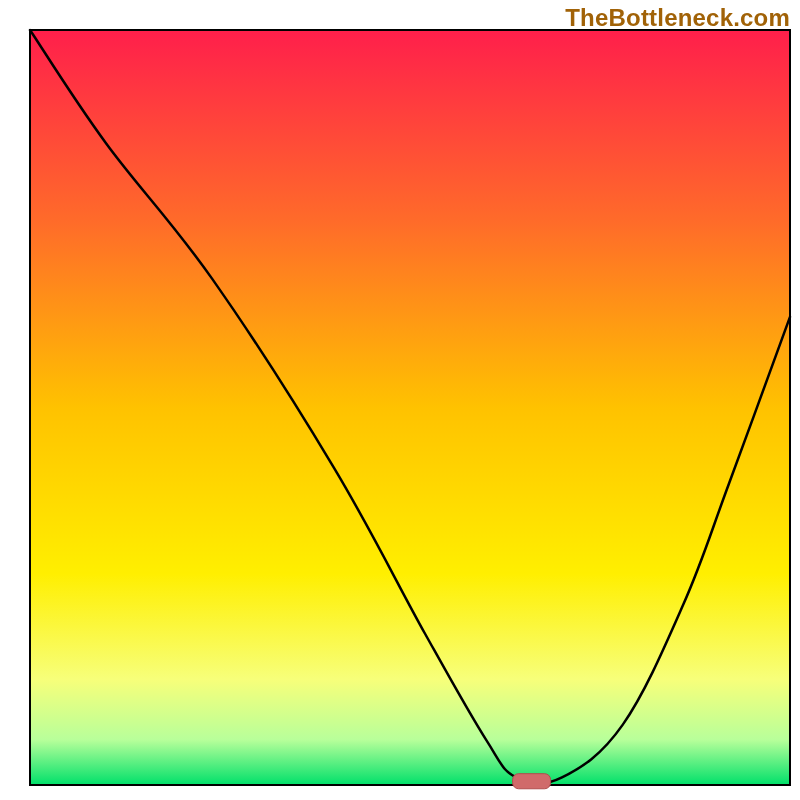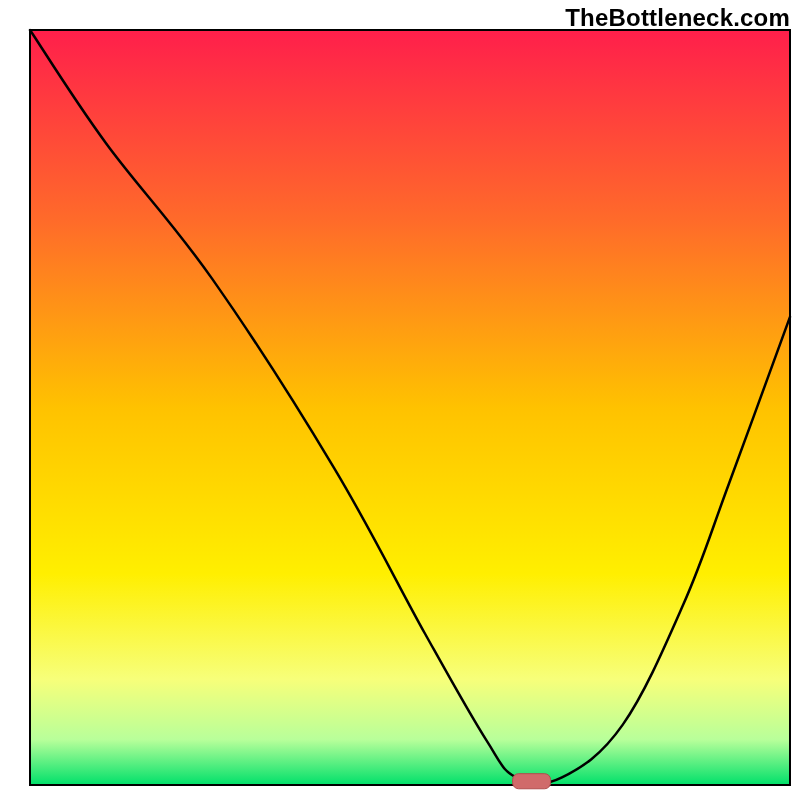--- a/index.html
+++ b/index.html
@@ -15,21 +15,21 @@
     position: relative;
     width: 800px;
     height: 800px;
   }
   .watermark {
     position: absolute;
     top: 4px;
     right: 10px;
     font-size: 24px;
     font-weight: 600;
-    color: #000000;
+    color: #a16207;
     letter-spacing: 0.2px;
   }
   svg.chart {
     position: absolute;
     top: 0;
     left: 0;
     width: 800px;
     height: 800px;
   }
 </style>

